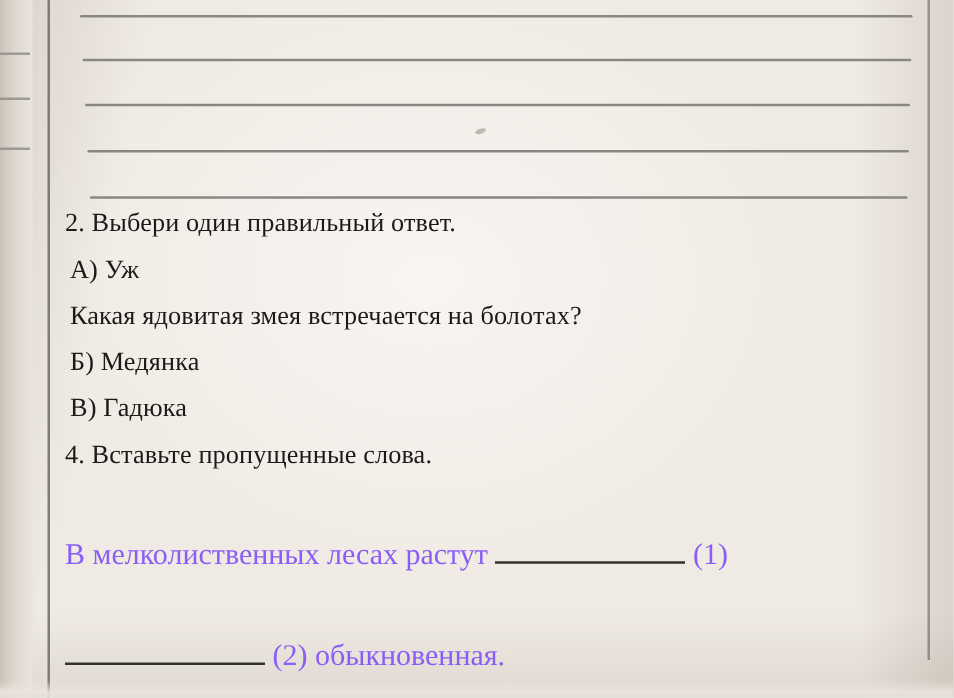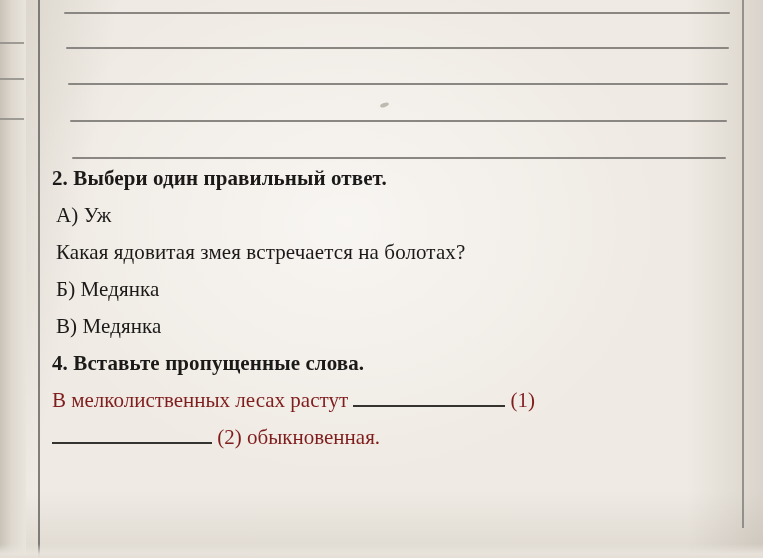--- a/index.html
+++ b/index.html
@@ -108,32 +108,33 @@
   }
 
   .q-line {
     color: #1b1a18;
     font-size: 21px;
     line-height: 37px;
     white-space: pre;
     letter-spacing: 0.1px;
   }
   .q-line.bold {
-    font-weight: bold;
+    font-weight: normal;
   }
   .q-line.indent {
     padding-left: 4px;
   }
 
   .fill-row {
     position: relative;
-    color: #7f1d1d;
-    font-size: 21px;
+    color: #8b5cf6;
+    font-size: 24px;
     line-height: 37px;
     white-space: pre;
+    margin-top: 44px;
   }
   .blank {
     display: inline-block;
     border-bottom: 2px solid #35332f;
     vertical-align: baseline;
     height: 19px;
   }
   .blank.w1 { width: 152px; }
   .blank.w2 { width: 160px; }
 
@@ -188,21 +189,21 @@
   <div class="content">
 
     <div class="q-line bold">2. Выбери один правильный ответ.</div>
 
     <div class="q-line indent">А) Уж</div>
 
     <div class="q-line indent">Какая ядовитая змея встречается на болотах?</div>
 
     <div class="q-line indent">Б) Медянка</div>
 
-    <div class="q-line indent">В) Медянка</div>
+    <div class="q-line indent">В) Гадюка</div>
 
     <div class="q-line bold">4. Вставьте пропущенные слова.</div>
 
     <div class="fill-row"><span>В мелколиственных лесах растут </span><span class="blank w1"></span><span> (1)</span></div>
 
 
     <div class="fill-row"><span class="blank w2"></span><span> (2) обыкновенная.</span></div>
   </div>
 
   <div class="cut-line">

